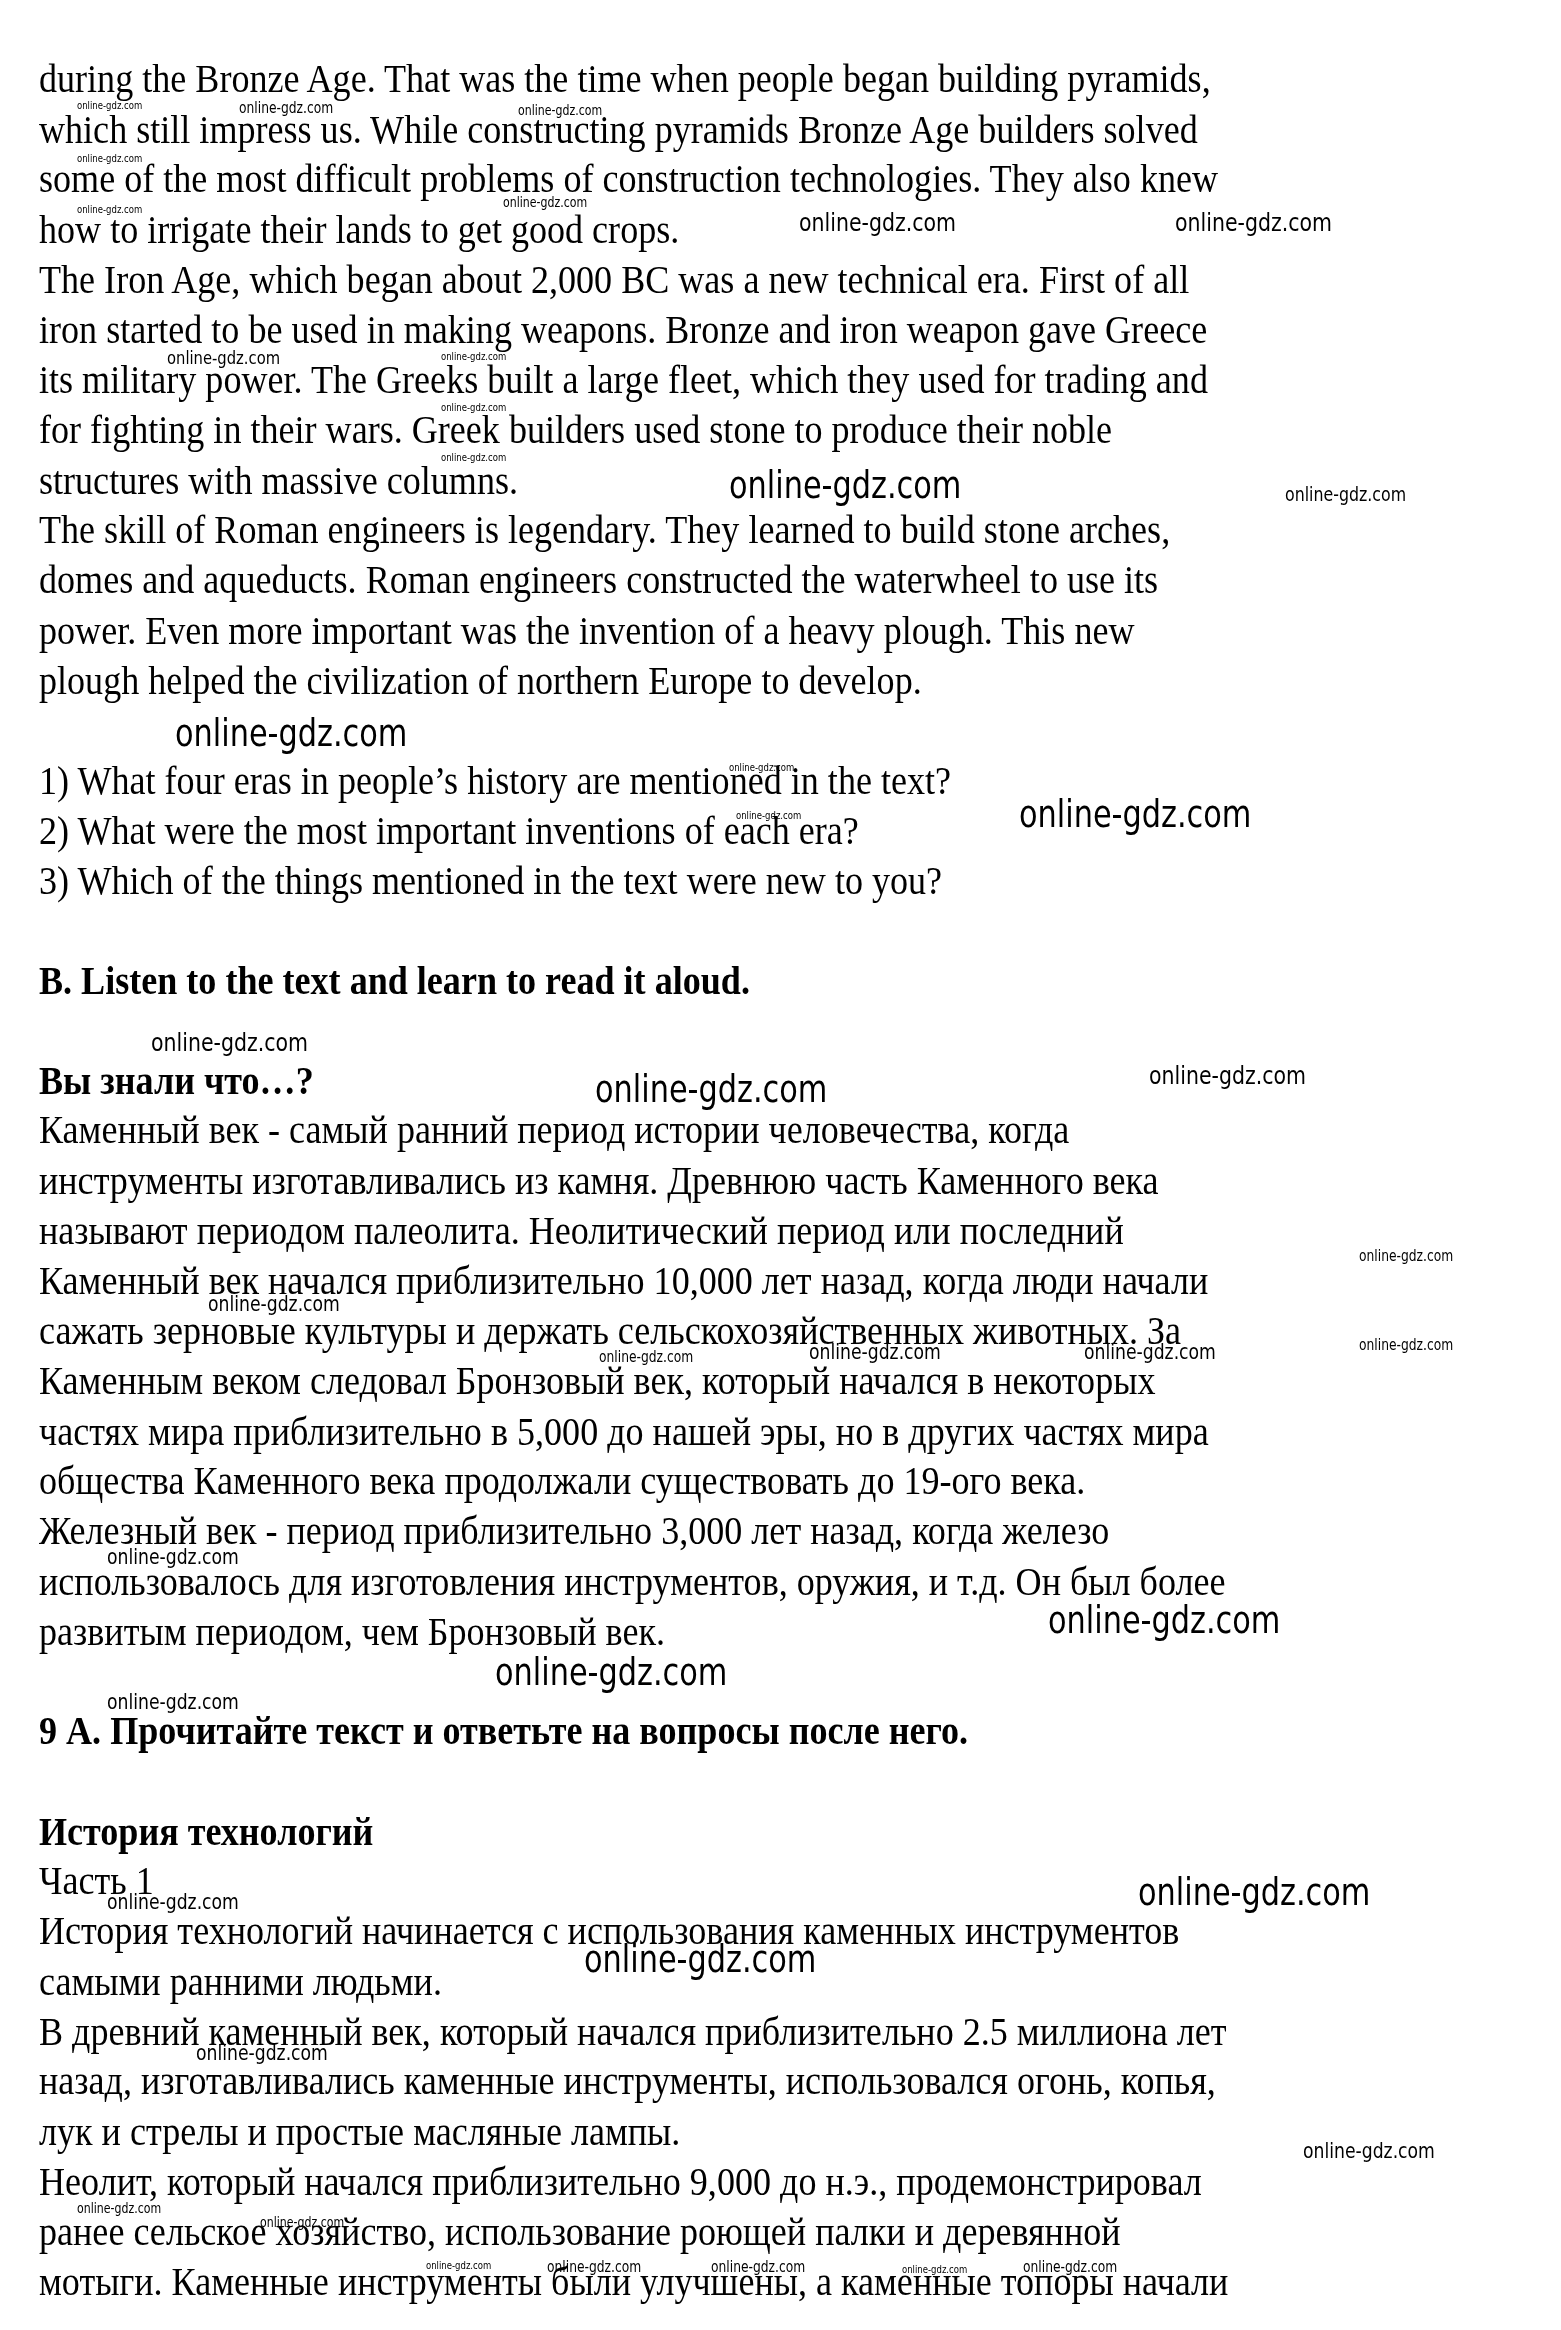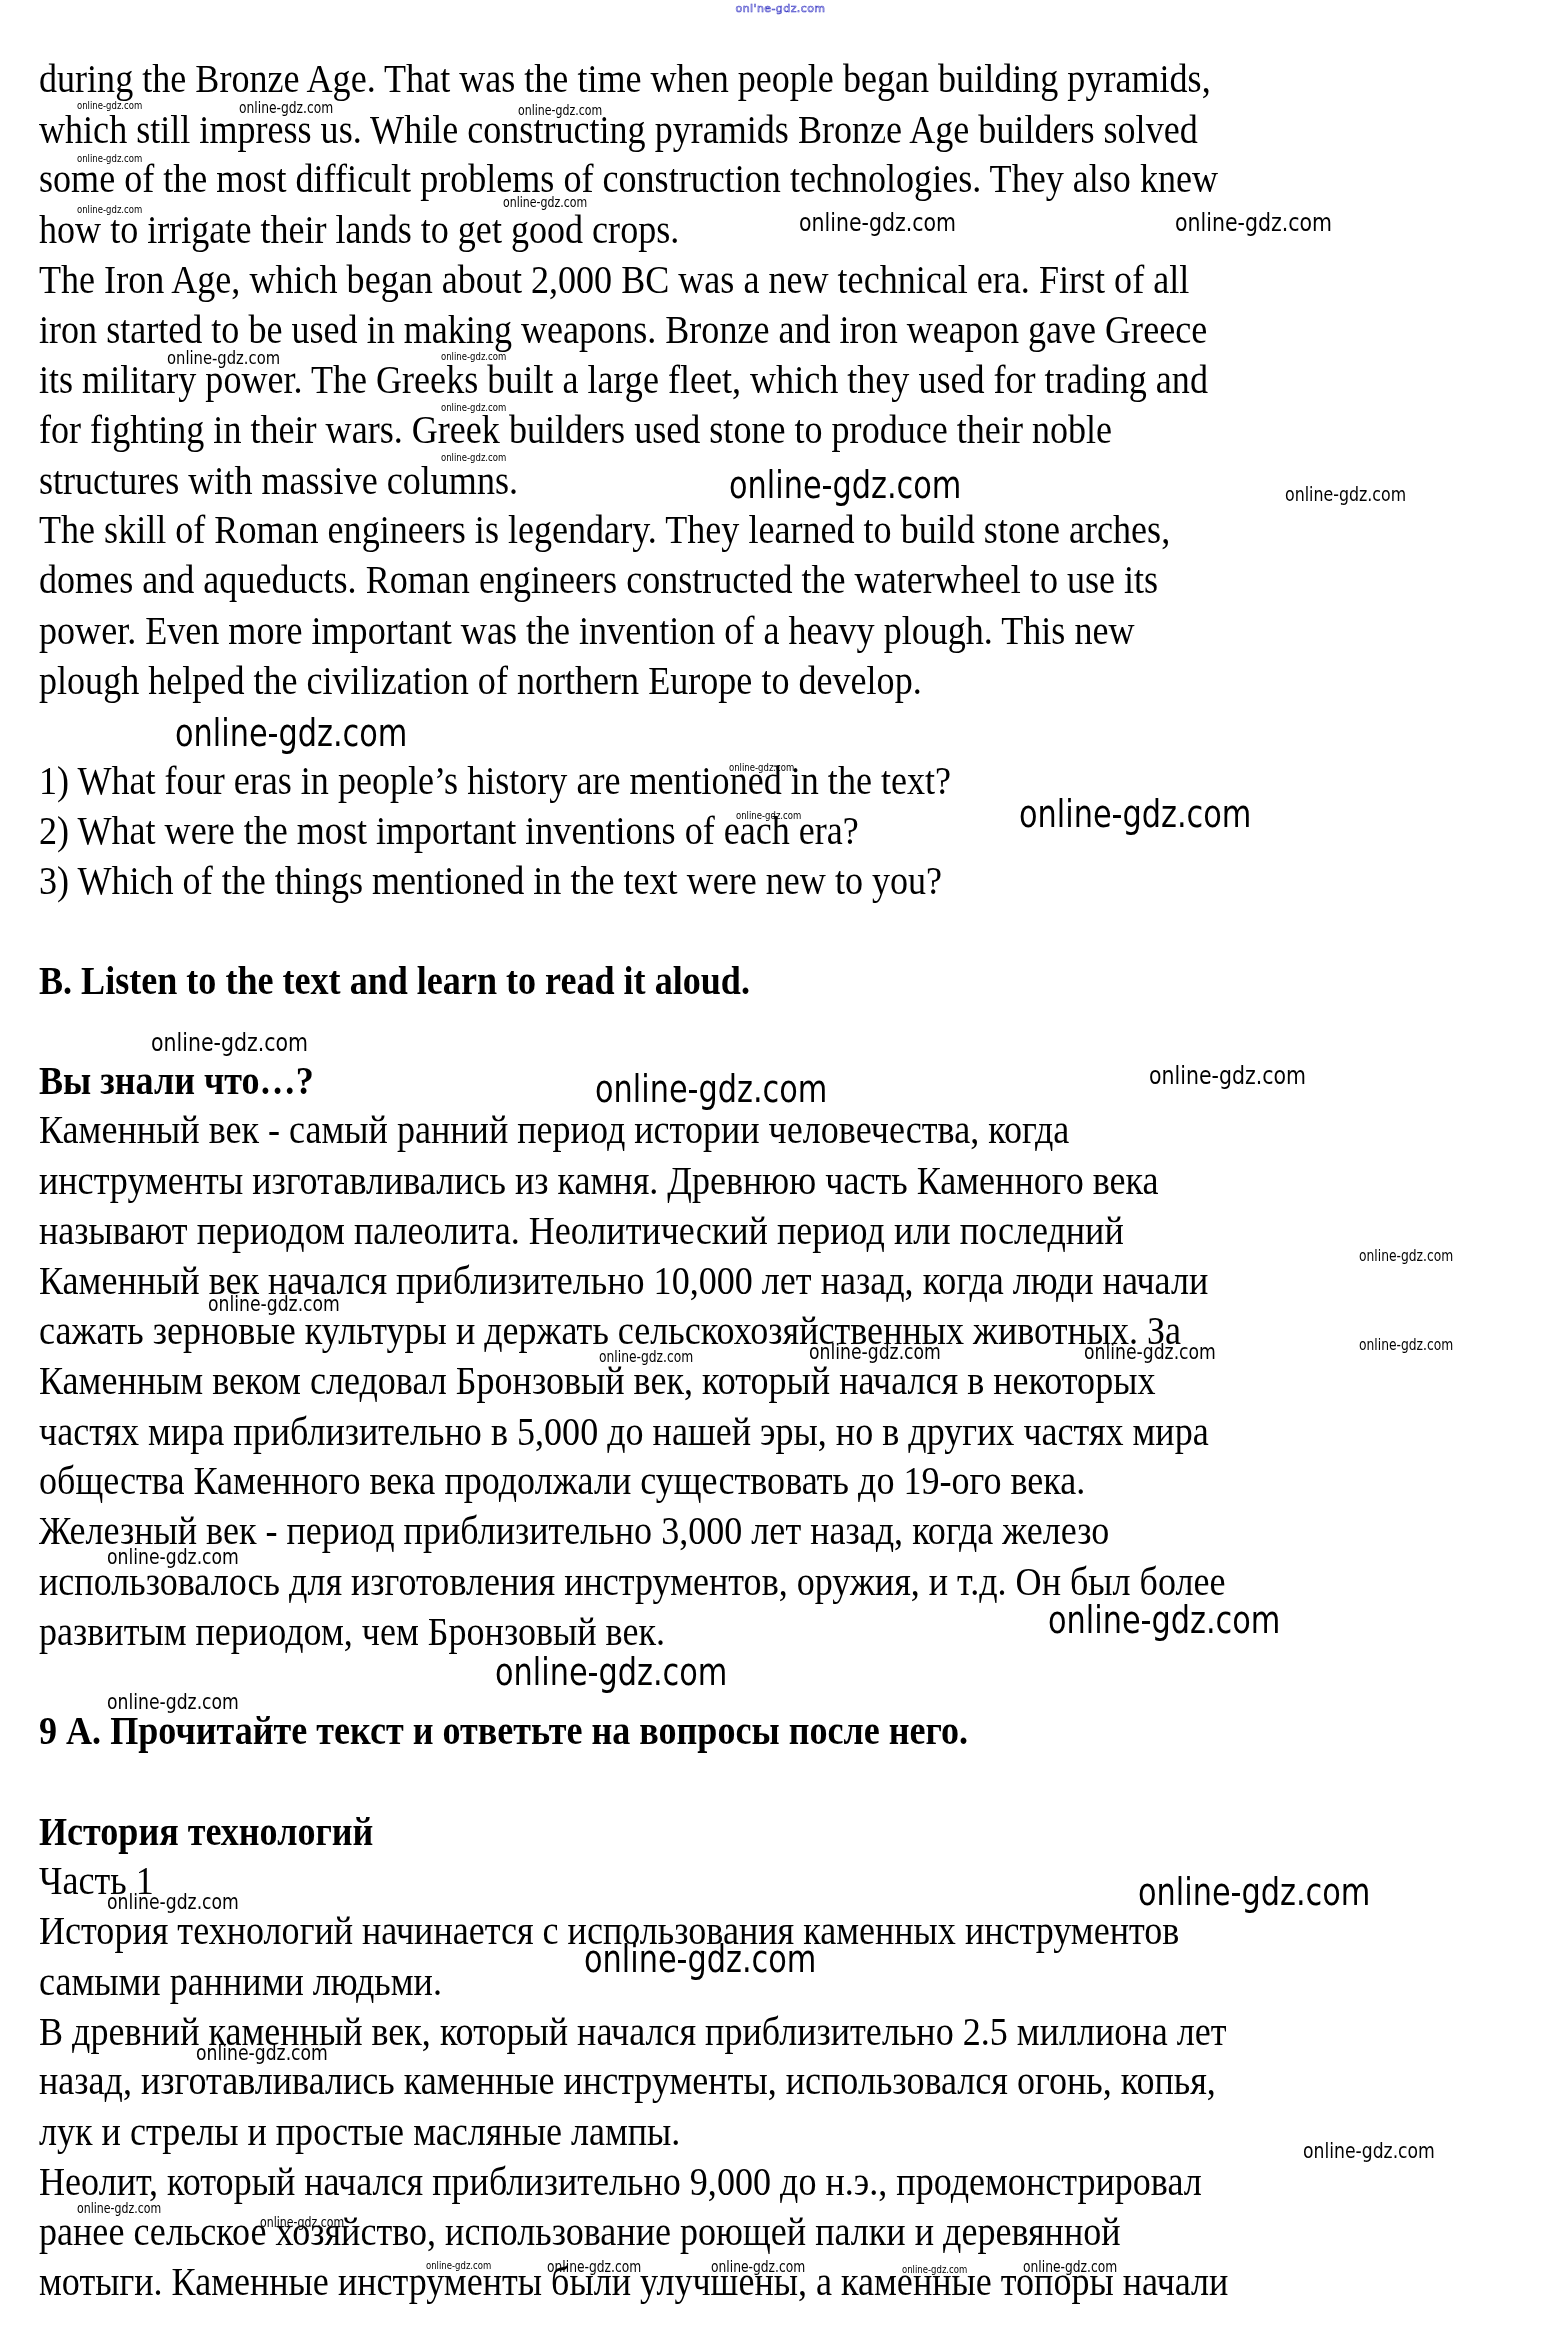--- a/index.html
+++ b/index.html
@@ -22,21 +22,20 @@
       white-space: nowrap; line-height: 1; transform-origin: left top; transform: scaleX(0.82);
     }
     .wm.xs { font-size: 10.4px; }
     .wm.sm { font-size: 25px; }
     .wm.lg { font-size: 37px; }
   </style>
 </head>
 <body>
 
 <div class="page">
-  <div class="header-mark">onl'ne-gdz.com</div>
 
   <div class="line" style="top:58px">during the Bronze Age. That was the time when people began building pyramids,</div>
   <div class="line" style="top:109px">which still impress us. While constructing pyramids Bronze Age builders solved</div>
   <div class="line" style="top:158px">some of the most difficult problems of construction technologies. They also knew</div>
   <div class="line" style="top:209px">how to irrigate their lands to get good crops.</div>
   <div class="line" style="top:259px">The Iron Age, which began about 2,000 BC was a new technical era. First of all</div>
   <div class="line" style="top:309px">iron started to be used in making weapons. Bronze and iron weapon gave Greece</div>
   <div class="line" style="top:359px">its military power. The Greeks built a large fleet, which they used for trading and</div>
   <div class="line" style="top:409px">for fighting in their wars. Greek builders used stone to produce their noble</div>
   <div class="line" style="top:460px">structures with massive columns.</div>

